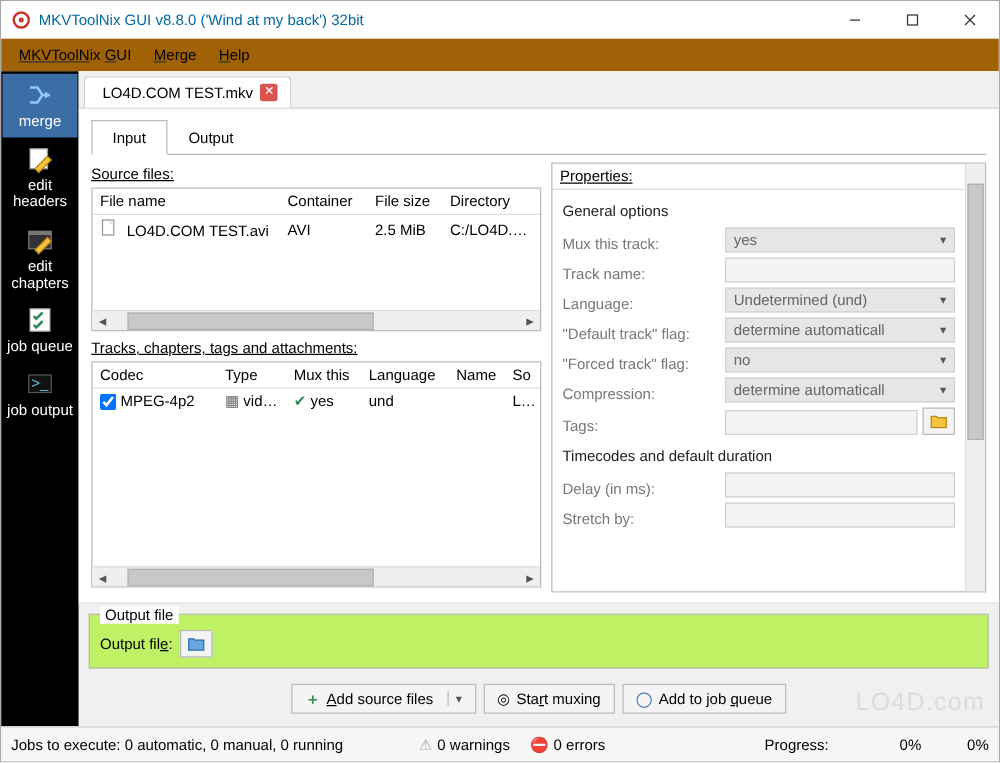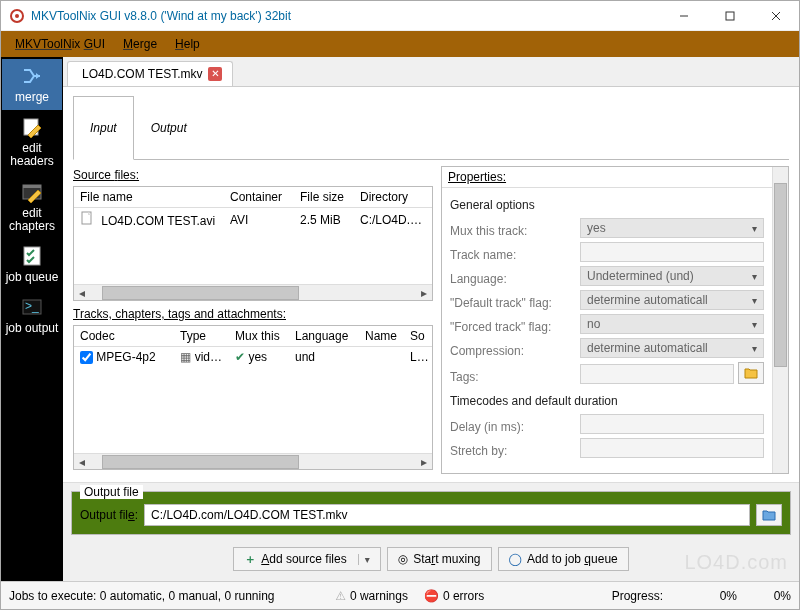--- a/index.html
+++ b/index.html
@@ -17,21 +17,21 @@
 .side-item { width:60px; display:flex; flex-direction:column; align-items:center; padding:4px 0 6px; color:#fff; font-size:11px; text-align:center; }
 .side-item.active { background:#3a6ea5; }
 .side-item .icon { width:26px; height:26px; display:flex; align-items:center; justify-content:center; margin-bottom:2px; }
 .side-item .label { line-height:1.1; }
 .main { flex:1; display:flex; flex-direction:column; min-width:0; background:#f0f0f0; }
 .file-tabs { height:30px; display:flex; align-items:flex-end; padding:2px 4px 0; background:#f0f0f0; border-bottom:1px solid #ccc; }
 .file-tab { background:#fff; border:1px solid #ccc; border-bottom:none; padding:5px 10px 5px 14px; display:flex; align-items:center; gap:6px; border-radius:3px 3px 0 0; }
 .file-tab .close { width:14px; height:14px; background:#d9534f; color:#fff; border-radius:2px; display:flex; align-items:center; justify-content:center; font-size:10px; line-height:1; }
 .content { flex:1; background:#fff; padding:8px 10px; display:flex; flex-direction:column; min-height:0; border-bottom:1px solid #ddd; }
 .inner-tabs { display:flex; border-bottom:1px solid #bbb; }
-.inner-tab { padding:24px 16px; border:1px solid transparent; position:relative; top:1px;font-style:italic; }
+.inner-tab { padding:6px 16px; border:1px solid transparent; position:relative; top:1px; }
 .inner-tab.active { border:1px solid #bbb; border-bottom:1px solid #fff; background:#fff; }
 .cols { flex:1; display:flex; gap:8px; min-height:0; padding-top:6px; }
 .leftcol { width:360px; display:flex; flex-direction:column; min-height:0; }
 .rightcol { flex:1; display:flex; min-height:0; }
 .section-label { margin:2px 0 4px; text-decoration: underline; }
 .listbox { border:1px solid #bbb; background:#fff; display:flex; flex-direction:column; min-height:0; margin-bottom:4px; }
 .listhead { display:flex; border-bottom:1px solid #ddd; font-weight:normal; }
 .listhead .col, .listrow .col { padding:3px 6px; white-space:nowrap; overflow:hidden; text-overflow:ellipsis; }
 .listrow { display:flex; align-items:center; }
 .icon-file { width:14px; height:14px; margin-right:4px; display:inline-block; }
@@ -43,21 +43,21 @@
 .prop-body { flex:1; overflow:hidden; position:relative; }
 .prop-inner { padding:6px 8px; }
 .prop-group { font-weight:normal; margin:4px 0 6px; color:#222; }
 .prop-row { display:flex; align-items:flex-end; margin-bottom:4px; }
 .prop-row label { width:130px; color:#777; padding-right:6px; }
 .prop-row .field { flex:1; height:20px; background:#e6e6e6; border:1px solid #d0d0d0; color:#666; padding:0 6px; display:flex; align-items:center; justify-content:space-between; overflow:hidden; white-space:nowrap; }
 .prop-row .field.input { background:#f4f4f4; }
 .prop-row .caret { color:#555; font-size:10px; }
 .prop-vscroll { width:16px; background:#efefef; border-left:1px solid #ddd; display:flex; flex-direction:column; }
 .prop-vscroll .thumb { flex:0 0 60%; background:#c8c8c8; margin:16px 1px 0; border:1px solid #b0b0b0; }
-.output-box { border:1px solid #bbb; margin:8px; padding:4px 8px 8px; background:#4d7c0f; }
+.output-box { border:1px solid #bbb; margin:8px; padding:4px 8px 8px; background:#bef264; }
 .output-box .title { position:relative; top:-11px; background:#fff; padding:0 4px; display:inline-block; }
 .output-row { display:flex; align-items:center; gap:6px; margin-top:-6px; }
 .output-row input { flex:1; height:22px; border:1px solid #bbb; padding:0 6px; }
 .btn-icon { width:26px; height:22px; border:1px solid #bbb; background:#f4f4f4; display:flex; align-items:center; justify-content:center; }
 .action-row { display:flex; justify-content:center; gap:6px; padding:4px 0 10px; }
 .btn { height:24px; border:1px solid #bbb; background:#f4f4f4; padding:0 10px; display:flex; align-items:center; gap:5px; }
 .btn .drop { border-left:1px solid #bbb; margin-left:6px; padding-left:6px; color:#555; font-size:10px; }
 .statusbar { height:28px; border-top:1px solid #ccc; display:flex; align-items:center; padding:0 8px; gap:16px; background:#f6f6f6; font-size:12px; }
 .statusbar .seg { display:flex; align-items:center; gap:4px; }
 .leftcol .upper { flex:0 0 115px; }
@@ -313,21 +313,20 @@
                 </div>
             </div>
           </div>
         </div>
       </div>
 
       <div class="output-box">
         <span class="title">Output file</span>
         <div class="output-row">
           <span>Output fil<span style="text-decoration:underline">e</span>:</span>
-          <input type="text" value="C:/LO4D.com/LO4D.COM TEST.mkv" style="">
           <div class="btn-icon">
             <svg width="14" height="12" viewBox="0 0 14 12">
                 <path d="M1 2h4l1 1h7v8H1z" fill="#6aa7e0" stroke="#2a6db0"></path>
               </svg>
           </div>
         </div>
       </div>
 
       <div class="action-row">
         <div class="btn">

